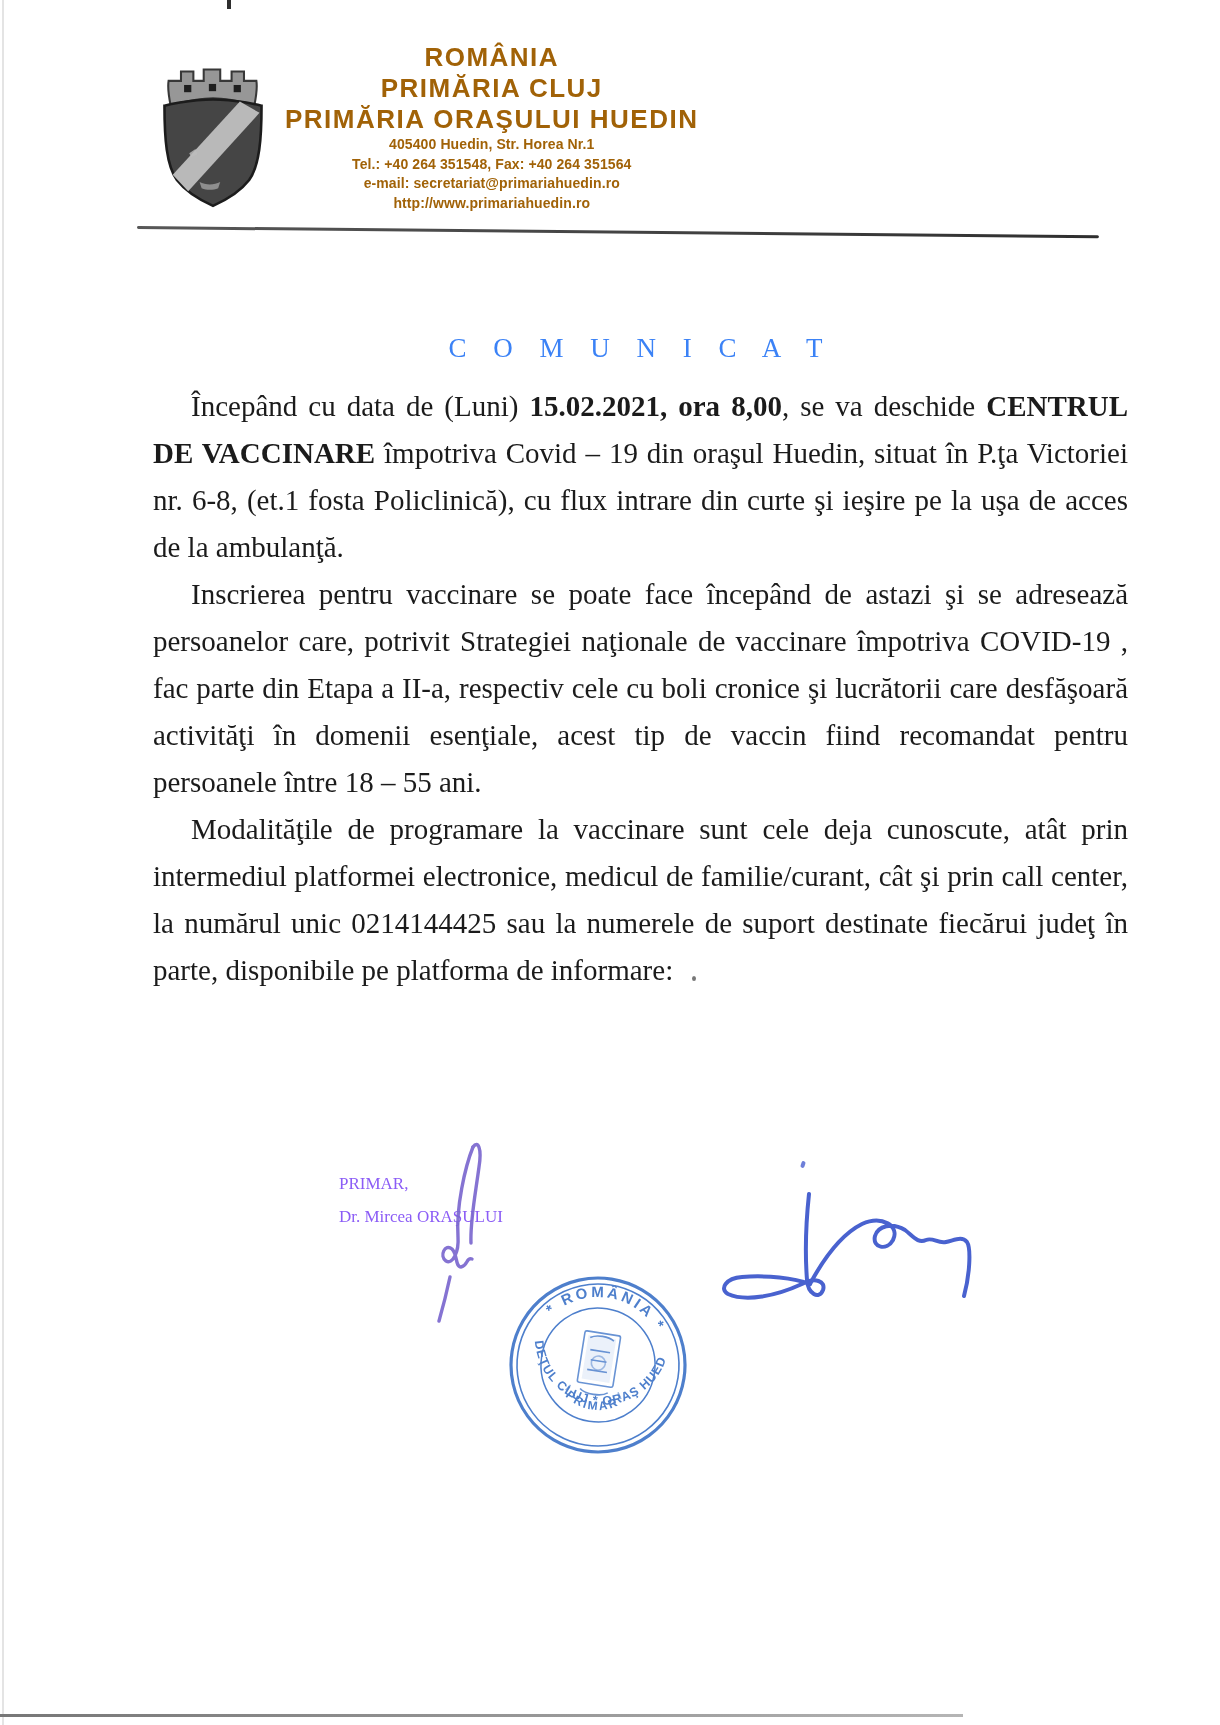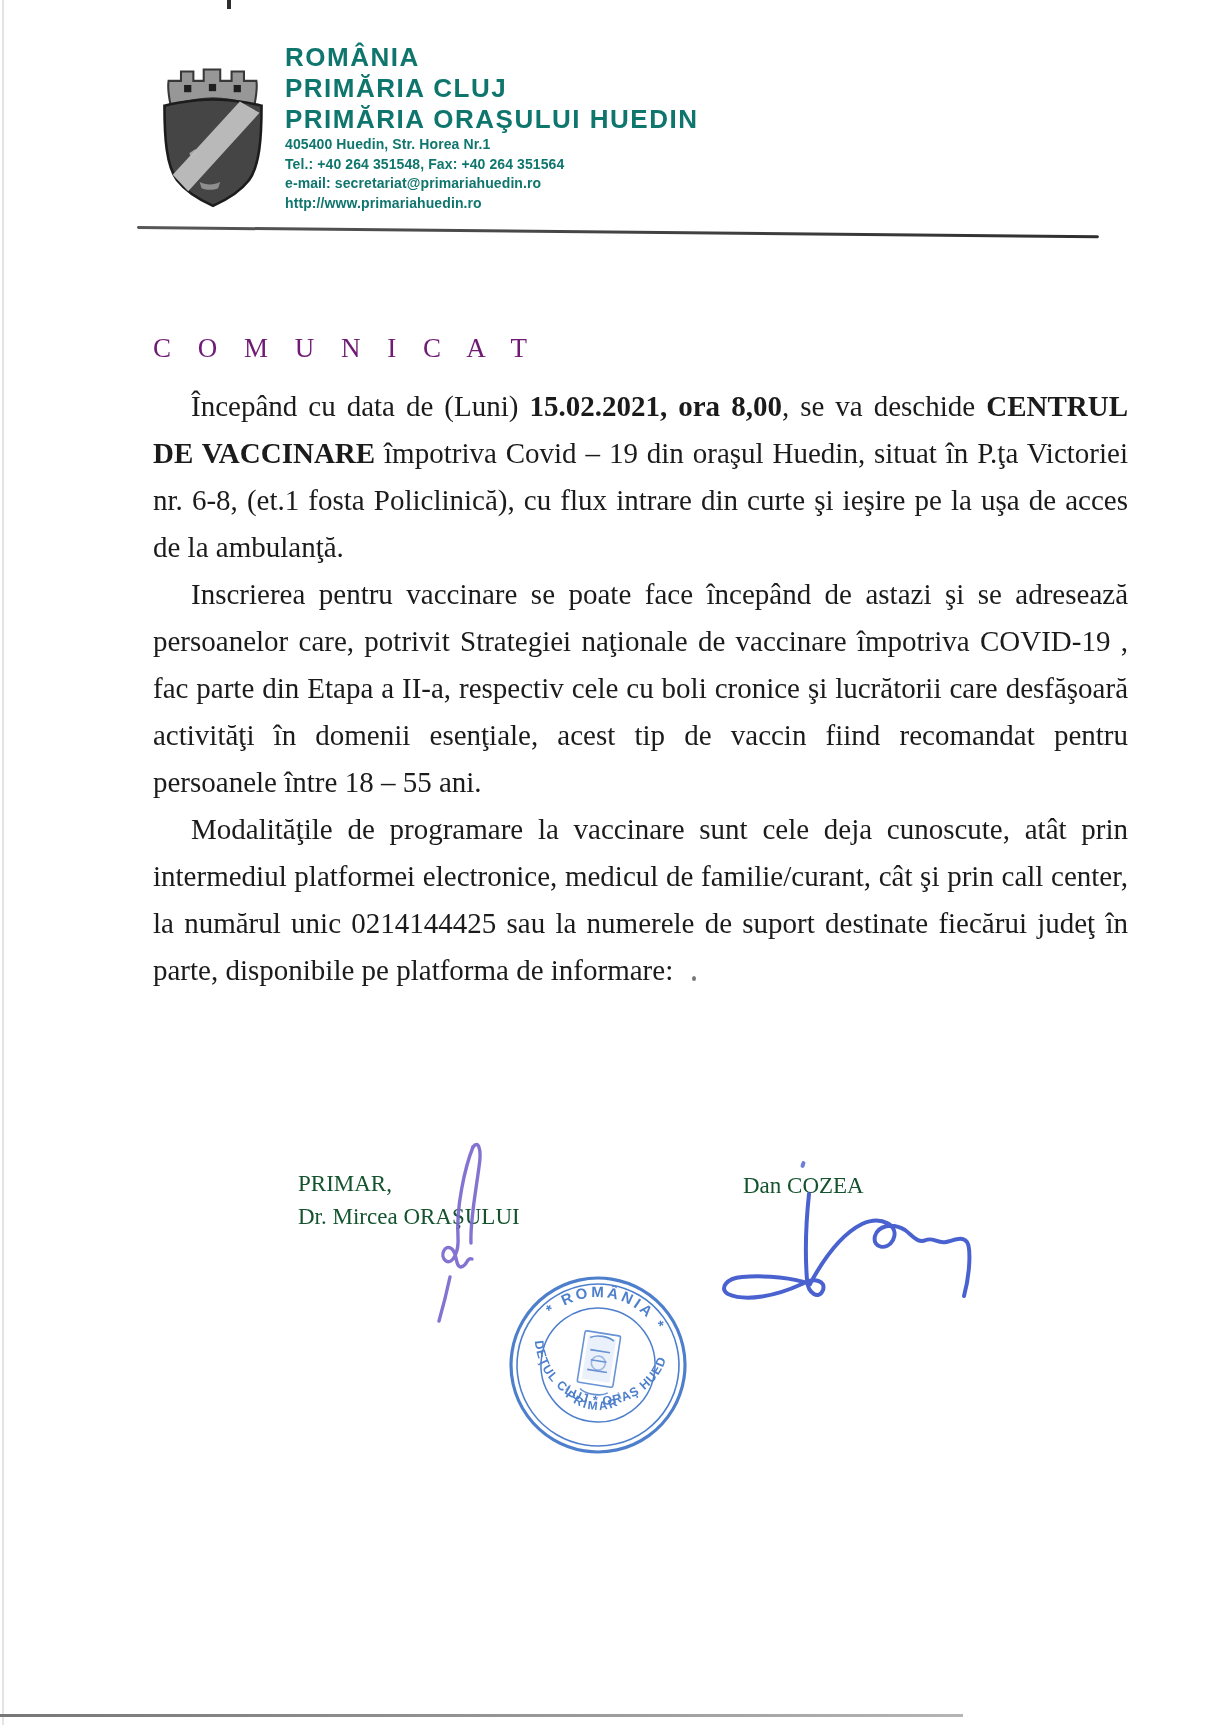--- a/index.html
+++ b/index.html
@@ -13,37 +13,37 @@
   .bottom-line { position:absolute; left:0; top:1714px; width:963px; height:3px;
     background:linear-gradient(to right,#777,#9a9a9a 60%,#b5b5b5); }
   .stray-dot { position:absolute; left:692px; top:976px; width:4px; height:5px;
     background:#4a4a4a; border-radius:50%; opacity:.75; }
   .ink-speck { position:absolute; left:801px; top:1161px; width:4px; height:7px;
     background:#4a5fd0; border-radius:2px; transform:rotate(18deg); opacity:.8; }
 
   
   .logo { position:absolute; left:150px; top:58px; width:126px; height:150px; }
   .hdr { position:absolute; left:285px; top:42px; font-family:"Liberation Sans",sans-serif;
-         font-weight:700; color:#0f766e; }
+         font-weight:700; color:#a16207;text-align:center; }
   .hdr-big   { font-size:26px; line-height:31px; letter-spacing:1.5px; }
   .hdr-small { font-size:14px; line-height:19.5px; letter-spacing:0.1px; }
   .divider { position:absolute; left:137px; top:226px; width:962px; height:2.6px;
     background:linear-gradient(to right,#585858,#2f2f2f); transform:rotate(0.55deg);
     transform-origin:left center; border-radius:2px; }
 
   
   .body { position:absolute; left:153px; top:333px; width:975px; }
-  .doc-title { text-align:left; font-size:27px; letter-spacing:10px; color:#701a75;
+  .doc-title { text-align:center; font-size:27px; letter-spacing:10px; color:#3b82f6;
                font-weight:400; white-space:nowrap; }
   .paragraphs { margin-top:19px; font-size:29px; line-height:47px; text-align:justify; }
   .paragraphs p { margin:0; text-indent:38px; }
   .paragraphs b { font-weight:700; }
 
   
-  .sig { position:absolute; font-size:23px; line-height:33px; color:#14532d; }
+  .sig { position:absolute; font-size:17px; line-height:33px; color:#8b5cf6;margin-left:41px; }
   .sig-left  { left:298px; top:1167px; }
   .sig-right { left:717px; top:1169px; }
   .sig-right .sig-name { padding-left:26px; }
 
   .sig-ink { position:absolute; pointer-events:none; }
   .ink-primar   { left:425px; top:1125px; width:90px;  height:215px; }
   .ink-secretar { left:712px; top:1182px; width:290px; height:140px; }
 
   .stamp { position:absolute; left:503px; top:1270px; width:190px; height:190px;
            transform:rotate(9deg); opacity:.92; }
@@ -89,21 +89,20 @@
   </div>
 
   <div class="stray-dot"></div>
   <div class="ink-speck"></div>
 
   <div class="sig sig-left">
     <div class="sig-role">PRIMAR,</div>
     <div class="sig-name">Dr. Mircea ORAŞULUI</div>
   </div>
   <div class="sig sig-right">
-    <div class="sig-name">Dan COZEA</div>
   </div>
 
   <svg class="sig-ink ink-primar" viewBox="0 0 90 215">
     <g fill="none" stroke="#7b68cf" stroke-width="3.4" stroke-linecap="round" stroke-linejoin="round" opacity="0.92">
       <path d="M48,22 C40,42 31,82 33,112 C34,126 28,140 21,136 C14,131 20,118 27,124 C33,130 30,142 36,142 C43,141 41,132 47,134"></path>
       <path d="M48,22 C53,15 57,23 54,42 C50,72 45,96 46,118"></path>
       <path d="M25,152 C22,166 18,182 14,196"></path>
     </g>
   </svg>
 

